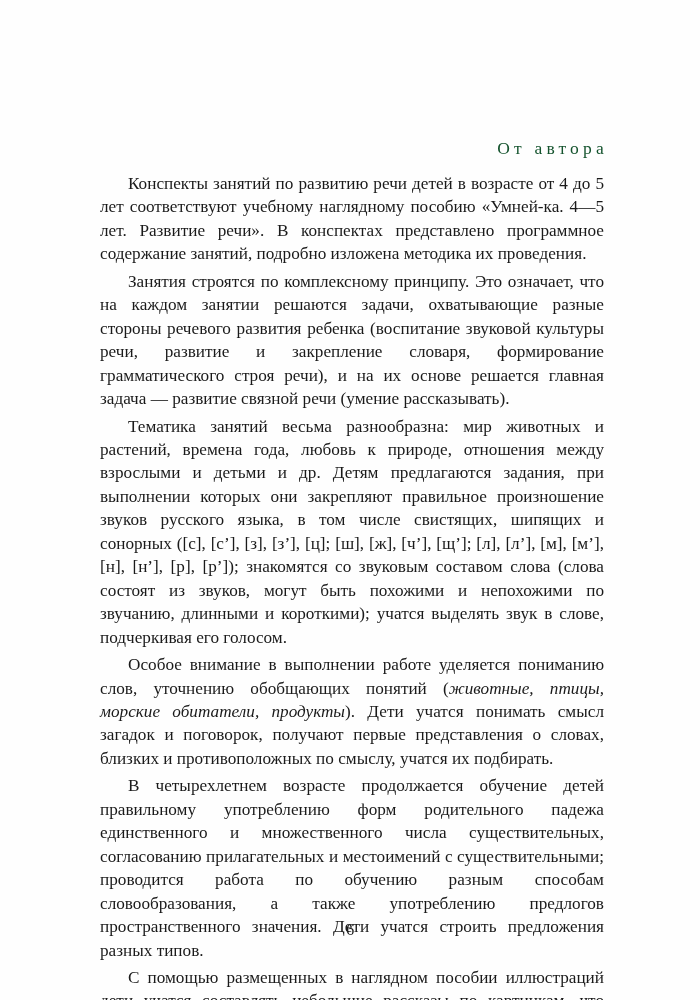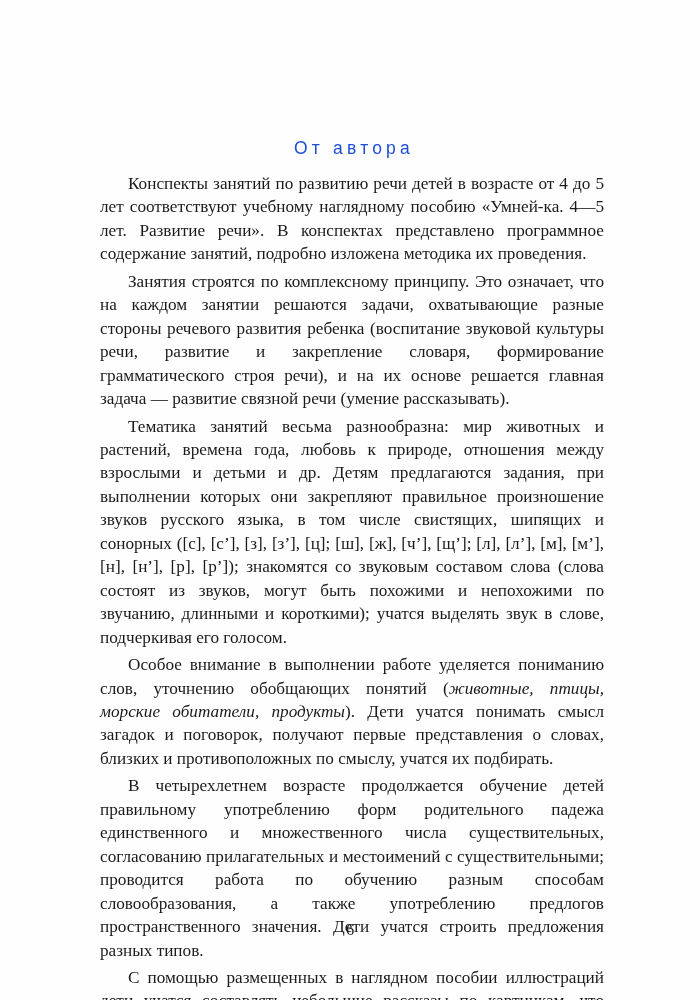--- a/index.html
+++ b/index.html
@@ -21,26 +21,26 @@
     background: #fefefe;
     box-sizing: border-box;
   }
   .content {
     position: absolute;
     left: 96px;
     top: 138px;
     width: 512px;
   }
   .chapter-title {
-    font-family: Liberation Sans, sans-serif;
+    font-family: Liberation Serif, serif;
     font-size: 17.5px;
     font-weight: 400;
     letter-spacing: 4.2px;
-    text-align: center;
-    color: #1d4ed8;
+    text-align: right;
+    color: #14532d;
     margin: 0 0 13px 0;
     padding-left: 4px;
   }
   .body-text {
     font-family: "Liberation Serif", serif;
     font-size: 17.2px;
     line-height: 23.45px;
     text-align: justify;
     text-justify: inter-word;
     color: #1a1a1a;

